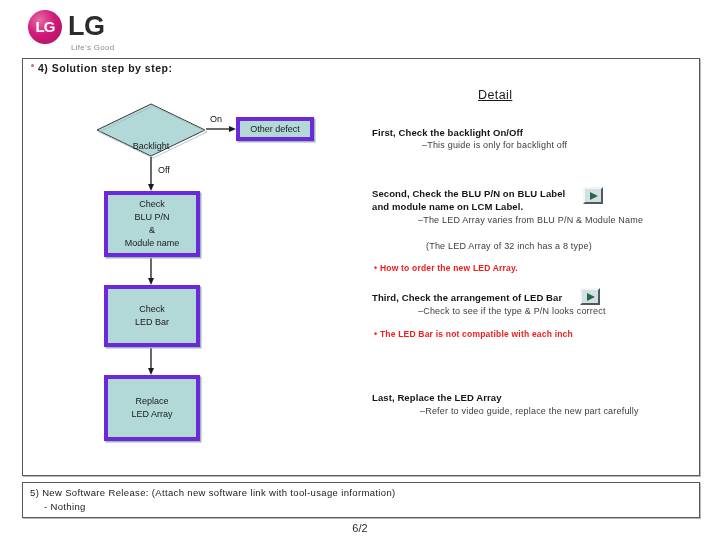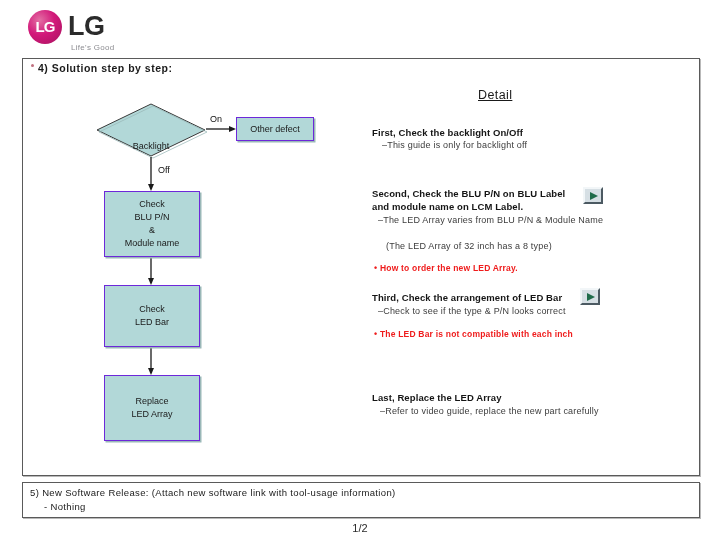--- a/index.html
+++ b/index.html
@@ -81,21 +81,21 @@
   #page-number {
     position: absolute; left: 0; top: 522px; width: 720px;
     text-align: center; font-size: 11px; color: #2b2b2b;
   }
 
   
   #flow { position: absolute; left: 0; top: 0; width: 360px; height: 480px; }
   .node {
     position: absolute;
     background: #b2d8d8;
-    border: 1px solid #6d28d9;
+    border: 4px solid #6d28d9;
     box-shadow: 1.5px 1.5px 0 0 #9ab8b8;
     box-sizing: border-box;
     display: flex; align-items: center; justify-content: center;
     text-align: center;
     font-size: 9px; line-height: 13px;
     color: #1a1a1a;
     white-space: pre-line;
   }
   #node-backlight {
     left: 98px; top: 104px; width: 106px; height: 52px;
@@ -127,21 +127,21 @@
     text-decoration: underline;
     letter-spacing: 0.4px;
   }
   .d-head {
     position: absolute; font-size: 9.5px; font-weight: bold;
     letter-spacing: 0.1px; line-height: 13px;
     color: #151515;
   }
   .d-sub {
     position: absolute; font-size: 9px; color: #3c3c3c;
-    line-height: 13px; letter-spacing: 0.2px;
+    line-height: 13px; letter-spacing: 0.2px; margin-left: 40px;
   }
   .d-red {
     position: absolute; font-size: 8.5px; font-weight: bold;
     color: #ef1c1c; letter-spacing: 0.2px;
   }
   .d-red .rb { font-size: 9px; }
 
   #d1-head { left: 372px; top: 126px; }
   #d1-sub  { left: 382px; top: 139px; }
 
@@ -249,13 +249,13 @@
 <div class="d-sub" id="d3-sub">–Check to see if the type &amp; P/N looks correct</div>
 <div class="d-red" id="d3-red"><span class="rb">•</span> <span>The LED Bar is not compatible with each inch</span></div>
 
 <div class="d-head" id="d4-head">Last, Replace the LED Array</div>
 <div class="d-sub" id="d4-sub">–Refer to video guide, replace the new part carefully</div>
 
 <div class="frame" id="bottom-frame"></div>
 <div id="bottom-line-1">5) New Software Release: (Attach new software link with tool-usage information)</div>
 <div id="bottom-line-2">- Nothing</div>
 
-<div id="page-number">1/2</div>
+<div id="page-number">6/2</div>
 
 </body></html>

